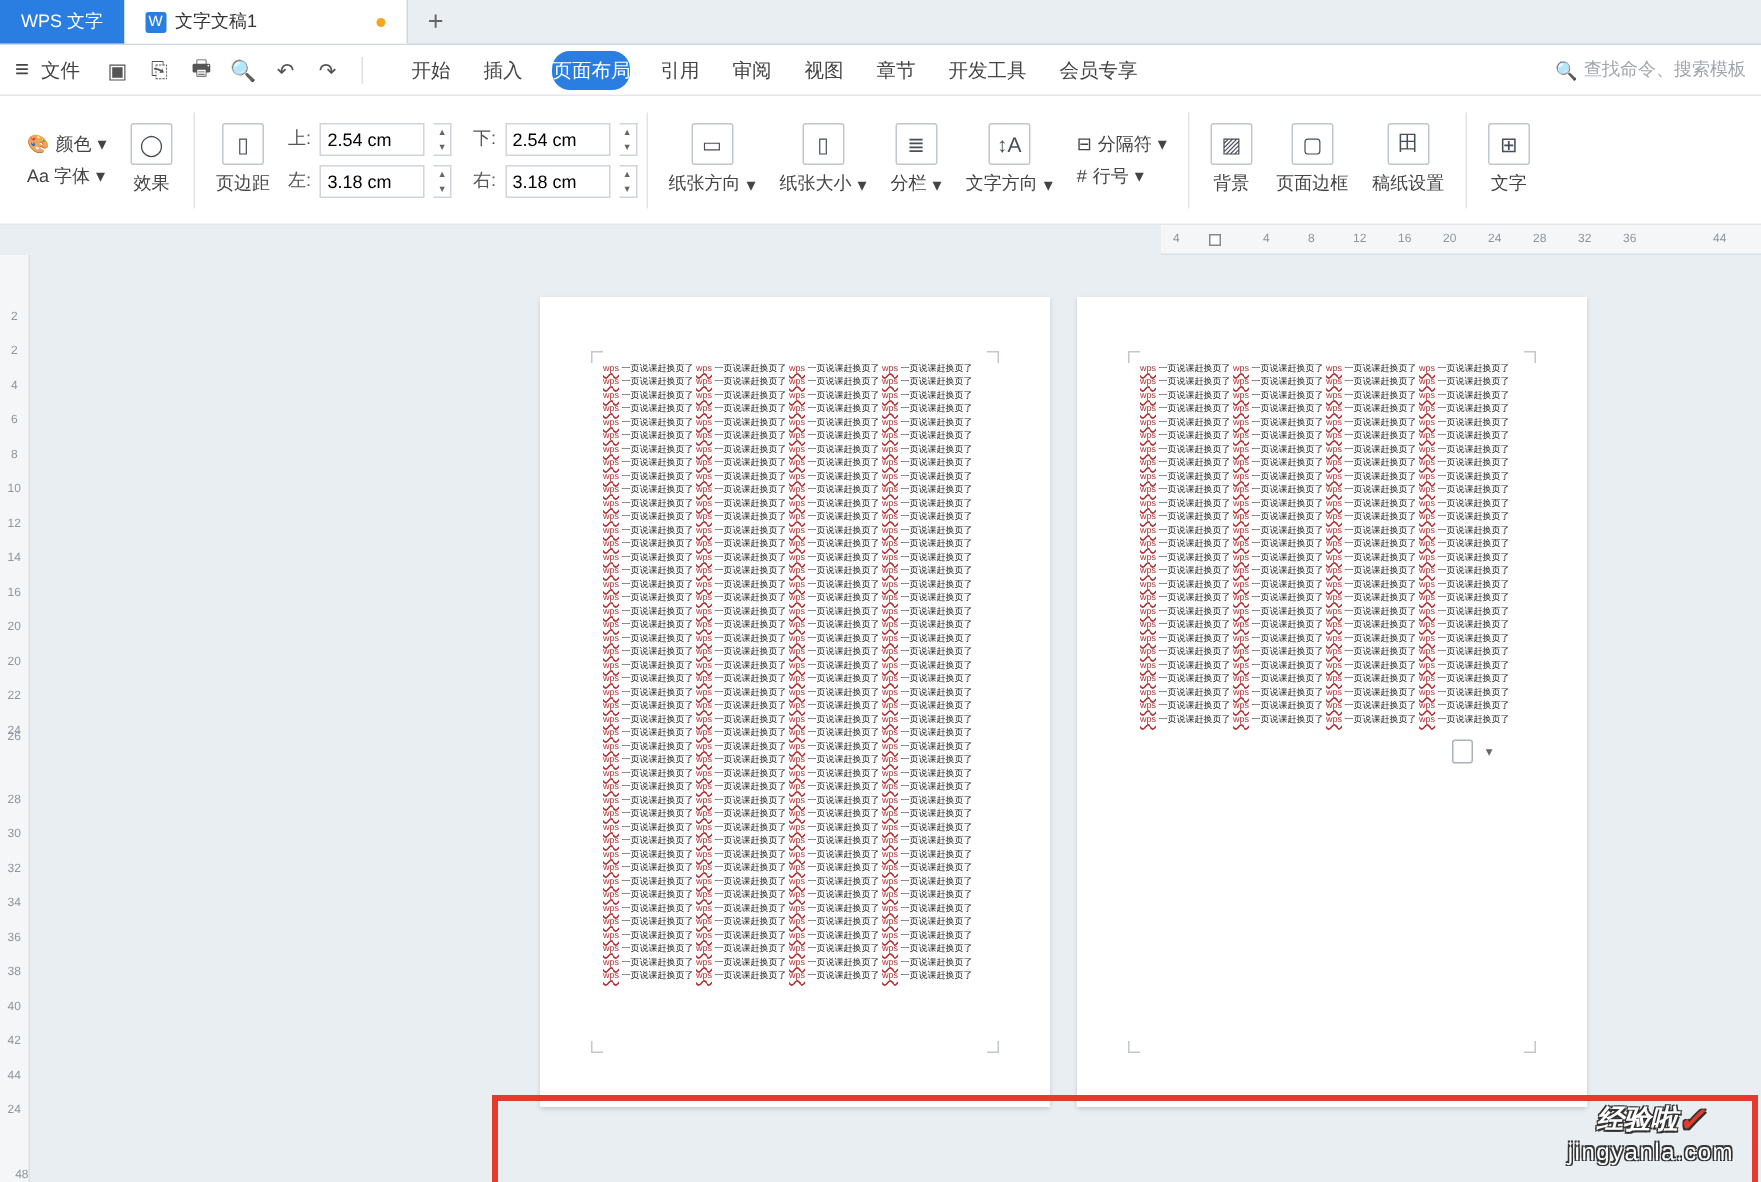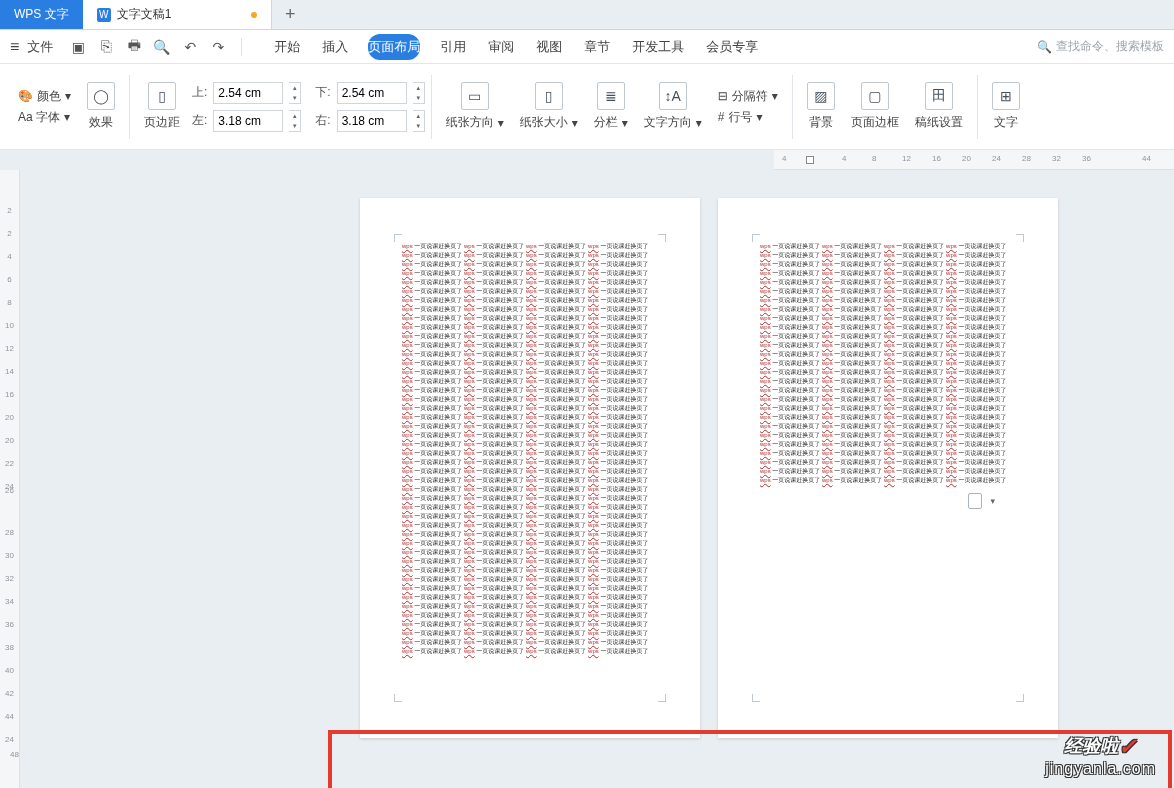--- a/index.html
+++ b/index.html
@@ -248,21 +248,21 @@
       <span class="t" style="top: 358px;">28</span>
       <span class="t" style="top: 381px;">30</span>
       <span class="t" style="top: 404px;">32</span>
       <span class="t" style="top: 427px;">34</span>
       <span class="t" style="top: 450px;">36</span>
       <span class="t" style="top: 473px;">38</span>
       <span class="t" style="top: 496px;">40</span>
       <span class="t" style="top: 519px;">42</span>
       <span class="t" style="top: 542px;">44</span>
       <span class="t" style="top: 565px;">24</span>
-      <span class="t" style="top: 580px; text-align: right;">48</span>
+      <span class="t" style="top: 608px; text-align: right;">48</span>
     </div>
   <div class="pages">
     <div class="page">
       <div class="corner tl"></div>
         <div class="corner tr"></div>
         <div class="corner bl"></div>
         <div class="corner br"></div>
       <div class="content" id="p1"><span class="w">wps</span> 一页说课赶换页了 <span class="w">wps</span> 一页说课赶换页了 <span class="w">wps</span> 一页说课赶换页了 <span class="w">wps</span> 一页说课赶换页了 <br><span class="w">wps</span> 一页说课赶换页了 <span class="w">wps</span> 一页说课赶换页了 <span class="w">wps</span> 一页说课赶换页了 <span class="w">wps</span> 一页说课赶换页了 <br><span class="w">wps</span> 一页说课赶换页了 <span class="w">wps</span> 一页说课赶换页了 <span class="w">wps</span> 一页说课赶换页了 <span class="w">wps</span> 一页说课赶换页了 <br><span class="w">wps</span> 一页说课赶换页了 <span class="w">wps</span> 一页说课赶换页了 <span class="w">wps</span> 一页说课赶换页了 <span class="w">wps</span> 一页说课赶换页了 <br><span class="w">wps</span> 一页说课赶换页了 <span class="w">wps</span> 一页说课赶换页了 <span class="w">wps</span> 一页说课赶换页了 <span class="w">wps</span> 一页说课赶换页了 <br><span class="w">wps</span> 一页说课赶换页了 <span class="w">wps</span> 一页说课赶换页了 <span class="w">wps</span> 一页说课赶换页了 <span class="w">wps</span> 一页说课赶换页了 <br><span class="w">wps</span> 一页说课赶换页了 <span class="w">wps</span> 一页说课赶换页了 <span class="w">wps</span> 一页说课赶换页了 <span class="w">wps</span> 一页说课赶换页了 <br><span class="w">wps</span> 一页说课赶换页了 <span class="w">wps</span> 一页说课赶换页了 <span class="w">wps</span> 一页说课赶换页了 <span class="w">wps</span> 一页说课赶换页了 <br><span class="w">wps</span> 一页说课赶换页了 <span class="w">wps</span> 一页说课赶换页了 <span class="w">wps</span> 一页说课赶换页了 <span class="w">wps</span> 一页说课赶换页了 <br><span class="w">wps</span> 一页说课赶换页了 <span class="w">wps</span> 一页说课赶换页了 <span class="w">wps</span> 一页说课赶换页了 <span class="w">wps</span> 一页说课赶换页了 <br><span class="w">wps</span> 一页说课赶换页了 <span class="w">wps</span> 一页说课赶换页了 <span class="w">wps</span> 一页说课赶换页了 <span class="w">wps</span> 一页说课赶换页了 <br><span class="w">wps</span> 一页说课赶换页了 <span class="w">wps</span> 一页说课赶换页了 <span class="w">wps</span> 一页说课赶换页了 <span class="w">wps</span> 一页说课赶换页了 <br><span class="w">wps</span> 一页说课赶换页了 <span class="w">wps</span> 一页说课赶换页了 <span class="w">wps</span> 一页说课赶换页了 <span class="w">wps</span> 一页说课赶换页了 <br><span class="w">wps</span> 一页说课赶换页了 <span class="w">wps</span> 一页说课赶换页了 <span class="w">wps</span> 一页说课赶换页了 <span class="w">wps</span> 一页说课赶换页了 <br><span class="w">wps</span> 一页说课赶换页了 <span class="w">wps</span> 一页说课赶换页了 <span class="w">wps</span> 一页说课赶换页了 <span class="w">wps</span> 一页说课赶换页了 <br><span class="w">wps</span> 一页说课赶换页了 <span class="w">wps</span> 一页说课赶换页了 <span class="w">wps</span> 一页说课赶换页了 <span class="w">wps</span> 一页说课赶换页了 <br><span class="w">wps</span> 一页说课赶换页了 <span class="w">wps</span> 一页说课赶换页了 <span class="w">wps</span> 一页说课赶换页了 <span class="w">wps</span> 一页说课赶换页了 <br><span class="w">wps</span> 一页说课赶换页了 <span class="w">wps</span> 一页说课赶换页了 <span class="w">wps</span> 一页说课赶换页了 <span class="w">wps</span> 一页说课赶换页了 <br><span class="w">wps</span> 一页说课赶换页了 <span class="w">wps</span> 一页说课赶换页了 <span class="w">wps</span> 一页说课赶换页了 <span class="w">wps</span> 一页说课赶换页了 <br><span class="w">wps</span> 一页说课赶换页了 <span class="w">wps</span> 一页说课赶换页了 <span class="w">wps</span> 一页说课赶换页了 <span class="w">wps</span> 一页说课赶换页了 <br><span class="w">wps</span> 一页说课赶换页了 <span class="w">wps</span> 一页说课赶换页了 <span class="w">wps</span> 一页说课赶换页了 <span class="w">wps</span> 一页说课赶换页了 <br><span class="w">wps</span> 一页说课赶换页了 <span class="w">wps</span> 一页说课赶换页了 <span class="w">wps</span> 一页说课赶换页了 <span class="w">wps</span> 一页说课赶换页了 <br><span class="w">wps</span> 一页说课赶换页了 <span class="w">wps</span> 一页说课赶换页了 <span class="w">wps</span> 一页说课赶换页了 <span class="w">wps</span> 一页说课赶换页了 <br><span class="w">wps</span> 一页说课赶换页了 <span class="w">wps</span> 一页说课赶换页了 <span class="w">wps</span> 一页说课赶换页了 <span class="w">wps</span> 一页说课赶换页了 <br><span class="w">wps</span> 一页说课赶换页了 <span class="w">wps</span> 一页说课赶换页了 <span class="w">wps</span> 一页说课赶换页了 <span class="w">wps</span> 一页说课赶换页了 <br><span class="w">wps</span> 一页说课赶换页了 <span class="w">wps</span> 一页说课赶换页了 <span class="w">wps</span> 一页说课赶换页了 <span class="w">wps</span> 一页说课赶换页了 <br><span class="w">wps</span> 一页说课赶换页了 <span class="w">wps</span> 一页说课赶换页了 <span class="w">wps</span> 一页说课赶换页了 <span class="w">wps</span> 一页说课赶换页了 <br><span class="w">wps</span> 一页说课赶换页了 <span class="w">wps</span> 一页说课赶换页了 <span class="w">wps</span> 一页说课赶换页了 <span class="w">wps</span> 一页说课赶换页了 <br><span class="w">wps</span> 一页说课赶换页了 <span class="w">wps</span> 一页说课赶换页了 <span class="w">wps</span> 一页说课赶换页了 <span class="w">wps</span> 一页说课赶换页了 <br><span class="w">wps</span> 一页说课赶换页了 <span class="w">wps</span> 一页说课赶换页了 <span class="w">wps</span> 一页说课赶换页了 <span class="w">wps</span> 一页说课赶换页了 <br><span class="w">wps</span> 一页说课赶换页了 <span class="w">wps</span> 一页说课赶换页了 <span class="w">wps</span> 一页说课赶换页了 <span class="w">wps</span> 一页说课赶换页了 <br><span class="w">wps</span> 一页说课赶换页了 <span class="w">wps</span> 一页说课赶换页了 <span class="w">wps</span> 一页说课赶换页了 <span class="w">wps</span> 一页说课赶换页了 <br><span class="w">wps</span> 一页说课赶换页了 <span class="w">wps</span> 一页说课赶换页了 <span class="w">wps</span> 一页说课赶换页了 <span class="w">wps</span> 一页说课赶换页了 <br><span class="w">wps</span> 一页说课赶换页了 <span class="w">wps</span> 一页说课赶换页了 <span class="w">wps</span> 一页说课赶换页了 <span class="w">wps</span> 一页说课赶换页了 <br><span class="w">wps</span> 一页说课赶换页了 <span class="w">wps</span> 一页说课赶换页了 <span class="w">wps</span> 一页说课赶换页了 <span class="w">wps</span> 一页说课赶换页了 <br><span class="w">wps</span> 一页说课赶换页了 <span class="w">wps</span> 一页说课赶换页了 <span class="w">wps</span> 一页说课赶换页了 <span class="w">wps</span> 一页说课赶换页了 <br><span class="w">wps</span> 一页说课赶换页了 <span class="w">wps</span> 一页说课赶换页了 <span class="w">wps</span> 一页说课赶换页了 <span class="w">wps</span> 一页说课赶换页了 <br><span class="w">wps</span> 一页说课赶换页了 <span class="w">wps</span> 一页说课赶换页了 <span class="w">wps</span> 一页说课赶换页了 <span class="w">wps</span> 一页说课赶换页了 <br><span class="w">wps</span> 一页说课赶换页了 <span class="w">wps</span> 一页说课赶换页了 <span class="w">wps</span> 一页说课赶换页了 <span class="w">wps</span> 一页说课赶换页了 <br><span class="w">wps</span> 一页说课赶换页了 <span class="w">wps</span> 一页说课赶换页了 <span class="w">wps</span> 一页说课赶换页了 <span class="w">wps</span> 一页说课赶换页了 <br><span class="w">wps</span> 一页说课赶换页了 <span class="w">wps</span> 一页说课赶换页了 <span class="w">wps</span> 一页说课赶换页了 <span class="w">wps</span> 一页说课赶换页了 <br><span class="w">wps</span> 一页说课赶换页了 <span class="w">wps</span> 一页说课赶换页了 <span class="w">wps</span> 一页说课赶换页了 <span class="w">wps</span> 一页说课赶换页了 <br><span class="w">wps</span> 一页说课赶换页了 <span class="w">wps</span> 一页说课赶换页了 <span class="w">wps</span> 一页说课赶换页了 <span class="w">wps</span> 一页说课赶换页了 <br><span class="w">wps</span> 一页说课赶换页了 <span class="w">wps</span> 一页说课赶换页了 <span class="w">wps</span> 一页说课赶换页了 <span class="w">wps</span> 一页说课赶换页了 <br><span class="w">wps</span> 一页说课赶换页了 <span class="w">wps</span> 一页说课赶换页了 <span class="w">wps</span> 一页说课赶换页了 <span class="w">wps</span> 一页说课赶换页了 <br><span class="w">wps</span> 一页说课赶换页了 <span class="w">wps</span> 一页说课赶换页了 <span class="w">wps</span> 一页说课赶换页了 <span class="w">wps</span> 一页说课赶换页了 <br></div>
     </div>
     <div class="page">

